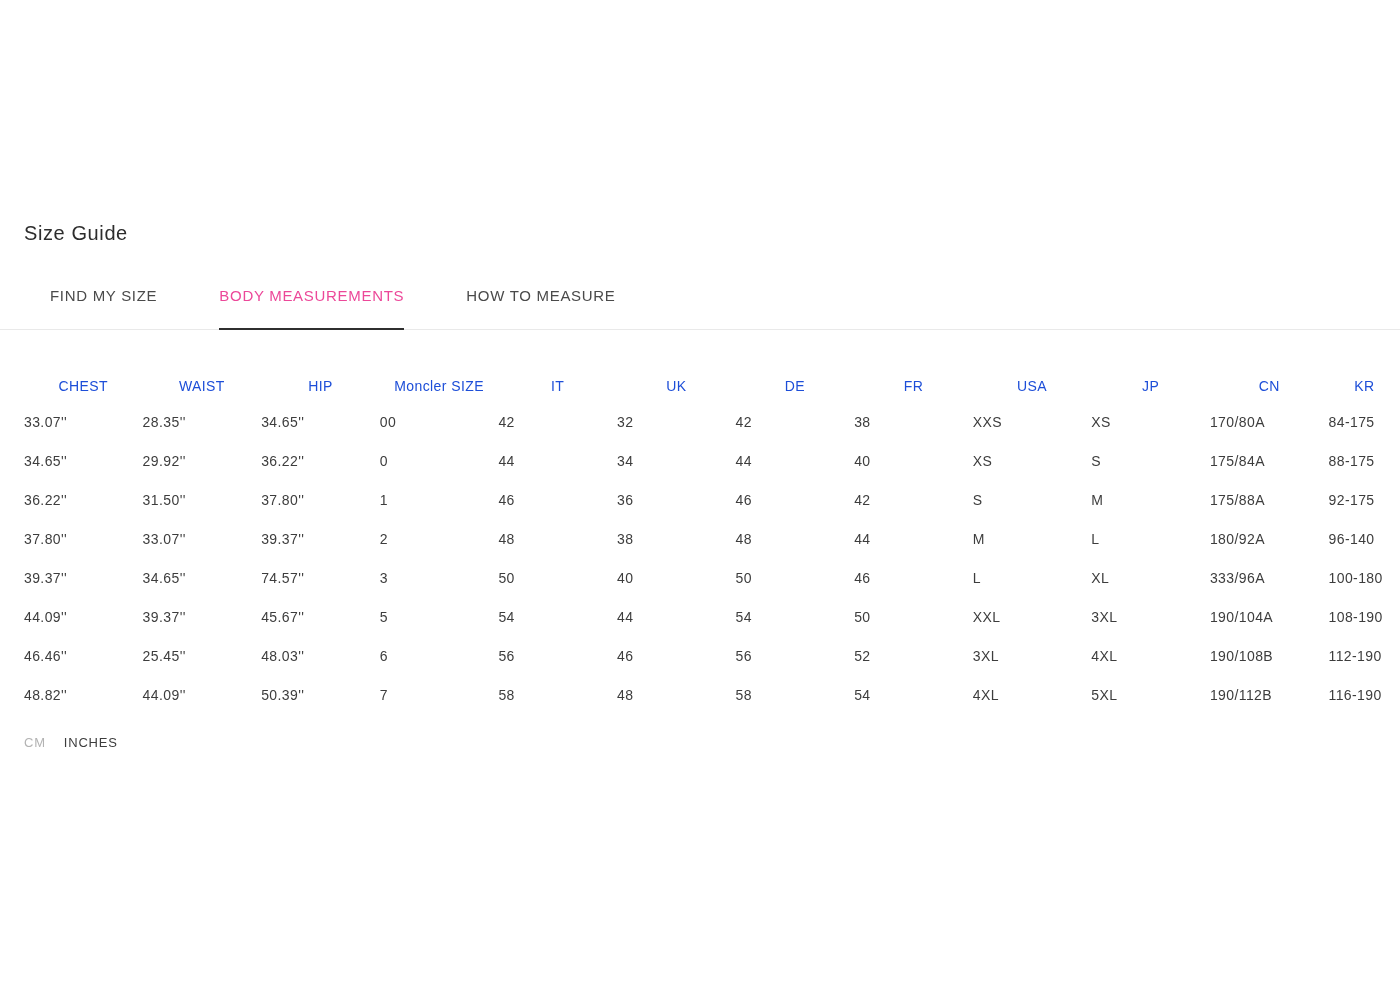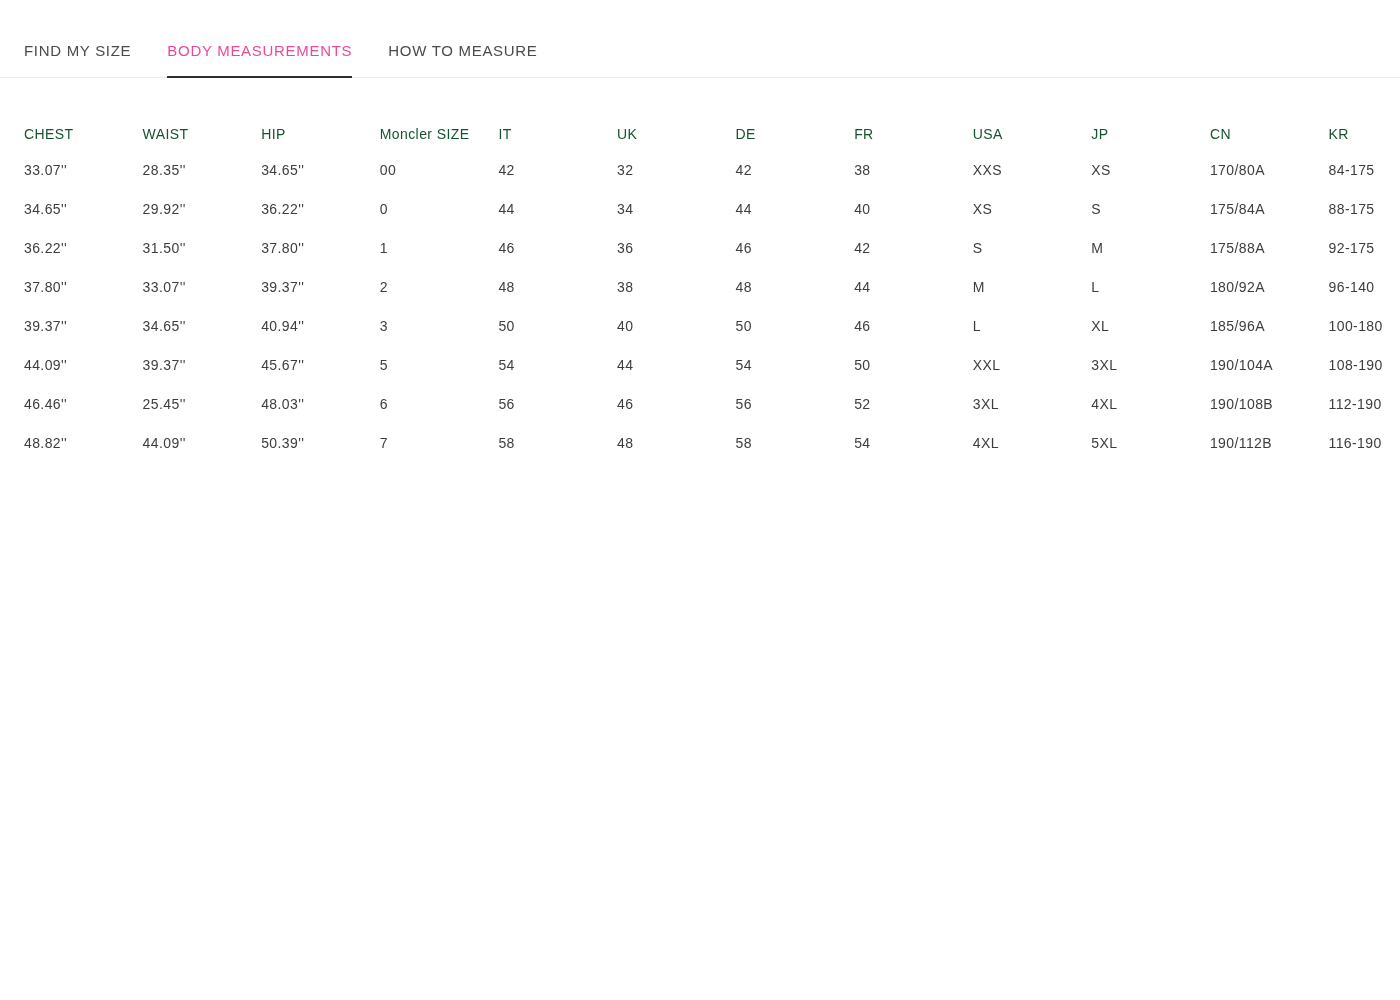--- a/index.html
+++ b/index.html
@@ -26,48 +26,49 @@
   }
   .tabs {
     display: flex;
     gap: 36px;
     margin-left: 24px;
   }
   .tab {
     font-size: 15px;
     letter-spacing: 0.7px;
     color: #4a4a4a;
-    padding-bottom: 17px;
+    padding-bottom: 24px;
     cursor: pointer;
     border-bottom: 2px solid transparent;
     margin-bottom: -1px;
     white-space: nowrap;
+    margin-left: 26px;
   }
   .tab.active {
     color: #ec4899;
     border-bottom-color: #2f2f2f;
     text-align: right;
   }
 
   table.size-table {
     margin: 40px 0 0 24px;
     border-collapse: collapse;
     table-layout: fixed;
     width: 1376px;
   }
   table.size-table col { width: 118.6px; }
   table.size-table col:last-child { width: auto; }
   table.size-table th {
     height: 32px;
     font-weight: 400;
     font-size: 14px;
     letter-spacing: 0.4px;
-    text-align: left;
+    text-align: center;
     vertical-align: middle;
-    color: #14532d;
+    color: #1d4ed8;
     white-space: nowrap;
   }
   table.size-table td {
     height: 39px;
     font-size: 14px;
     letter-spacing: 0.4px;
     text-align: left;
     vertical-align: middle;
     color: #3d3d3d;
     white-space: nowrap;
@@ -85,20 +86,21 @@
     cursor: pointer;
     color: #b3b3b3;
   }
   .unit-option.active { color: #3d3d3d; }
 </style>
 </head>
 <body>
 
 <div class="page">
 
+  <h1 class="page-title">Size Guide</h1>
 
   <div class="tabs-wrap">
     <div class="tabs">
       <div class="tab">FIND MY SIZE</div>
       <div class="tab active">BODY MEASUREMENTS</div>
       <div class="tab">HOW TO MEASURE</div>
     </div>
   </div>
 
   <table class="size-table">
@@ -185,29 +187,29 @@
           <td>48</td>
           <td>44</td>
           <td>M</td>
           <td>L</td>
           <td>180/92A</td>
           <td>96-140</td>
         </tr>
         <tr>
           <td>39.37''</td>
           <td>34.65''</td>
-          <td>40.94''</td>
+          <td>74.57''</td>
           <td>3</td>
           <td>50</td>
           <td>40</td>
           <td>50</td>
           <td>46</td>
           <td>L</td>
           <td>XL</td>
-          <td>185/96A</td>
+          <td>333/96A</td>
           <td>100-180</td>
         </tr>
         <tr>
           <td>44.09''</td>
           <td>39.37''</td>
           <td>45.67''</td>
           <td>5</td>
           <td>54</td>
           <td>44</td>
           <td>54</td>
@@ -241,14 +243,18 @@
           <td>58</td>
           <td>54</td>
           <td>4XL</td>
           <td>5XL</td>
           <td>190/112B</td>
           <td>116-190</td>
         </tr>
       </tbody>
   </table>
 
+  <div class="unit-toggle">
+    <span class="unit-option">CM</span>
+    <span class="unit-option active">INCHES</span>
+  </div>
 
 </div>
 
 </body></html>

